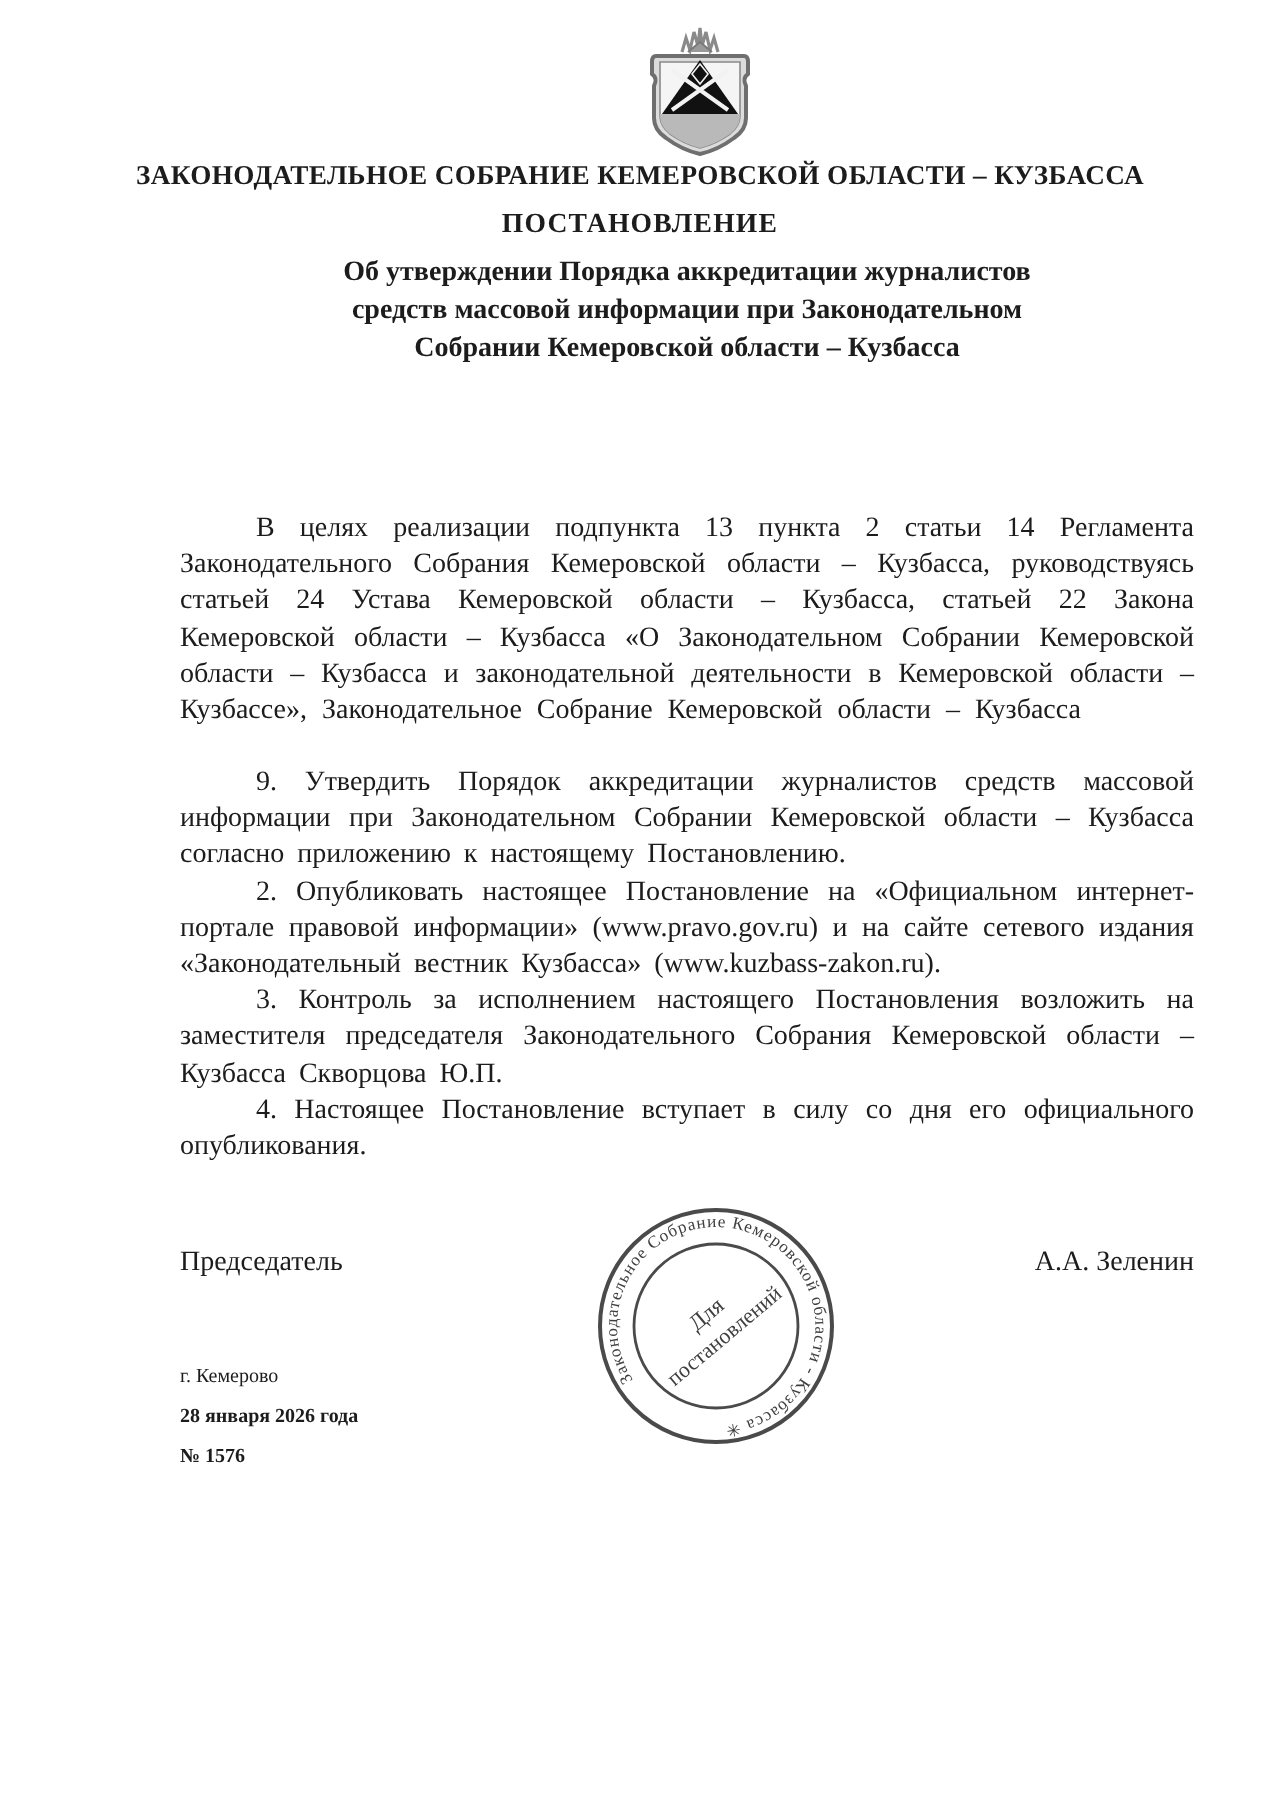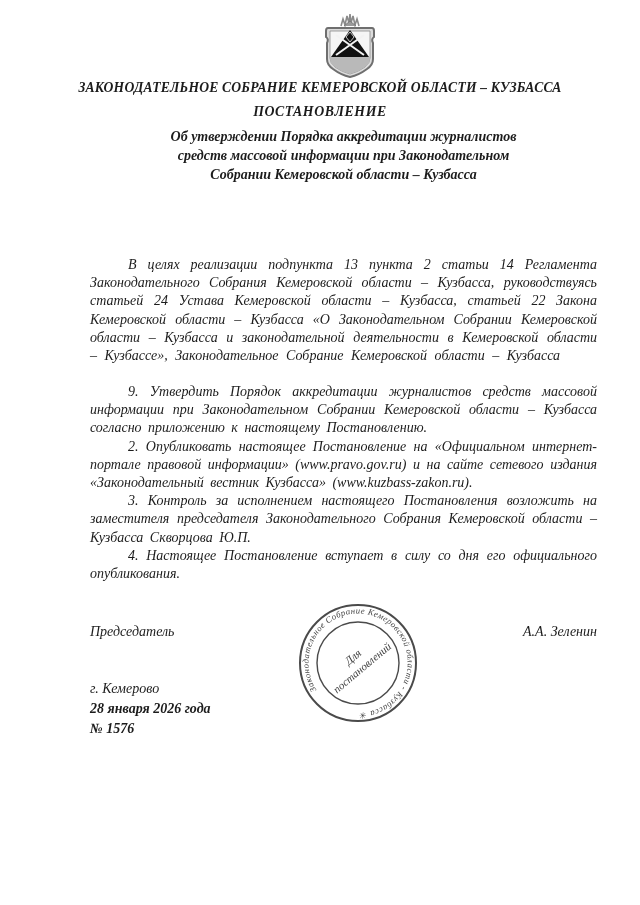--- a/index.html
+++ b/index.html
@@ -4,21 +4,20 @@
 <style>
   html, body { margin: 0; padding: 0; background: #fff; }
   .page {
     position: relative;
     width: 640px;
     height: 905px;
     background: #ffffff;
     font-family: "Liberation Serif", serif;
     color: #1c1c1c;
     overflow: hidden;
-    font-style: italic;
   }
   .abs { position: absolute; }
   .centered { text-align: center; }
   .org-name {
     left: 40px; top: 80px; width: 560px;
     font-size: 13.6px; font-weight: bold; letter-spacing: 0.2px;
   }
   .doc-type {
     left: 40px; top: 104px; width: 560px;
     font-size: 13.8px; font-weight: bold; letter-spacing: 0.6px;
@@ -47,21 +46,21 @@
     margin: 0; text-align: justify; text-indent: 38px; word-spacing: 3px;
   }
   .signature-row {
     left: 90px; top: 624px; width: 507px;
     display: flex; justify-content: space-between;
     font-size: 14px;
     gap: 33px;
   }
   .footer-block {
     left: 90px; top: 679px; width: 300px;
-    font-size: 14px; line-height: 20px;
+    font-size: 10px; line-height: 20px;
   }
   .footer-date, .footer-number { font-weight: bold; }
   .emblem { left: 321px; top: 13px; }
   .stamp { left: 296px; top: 601px; }
 </style>
 </head>
 <body>
 
 <div class="page">
 

